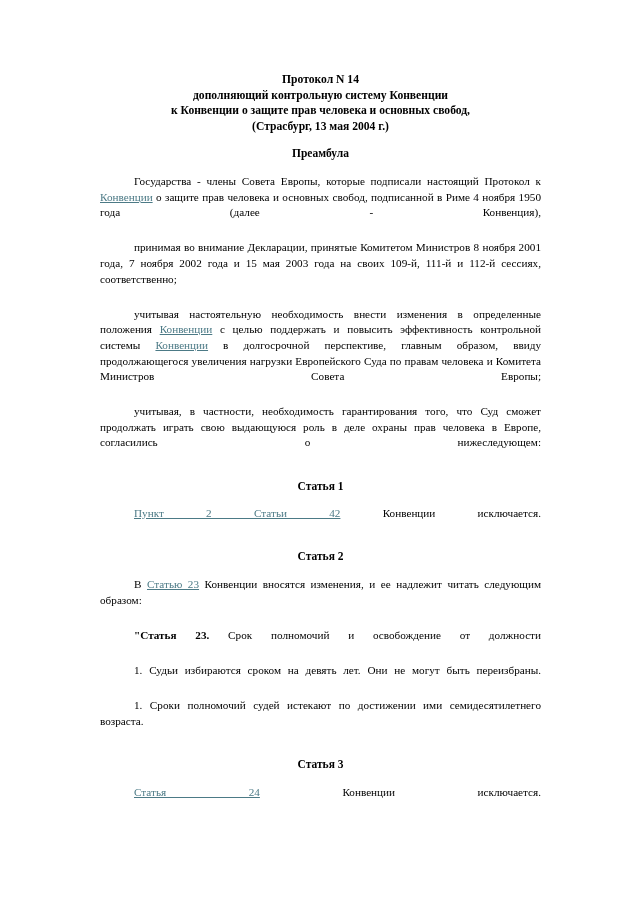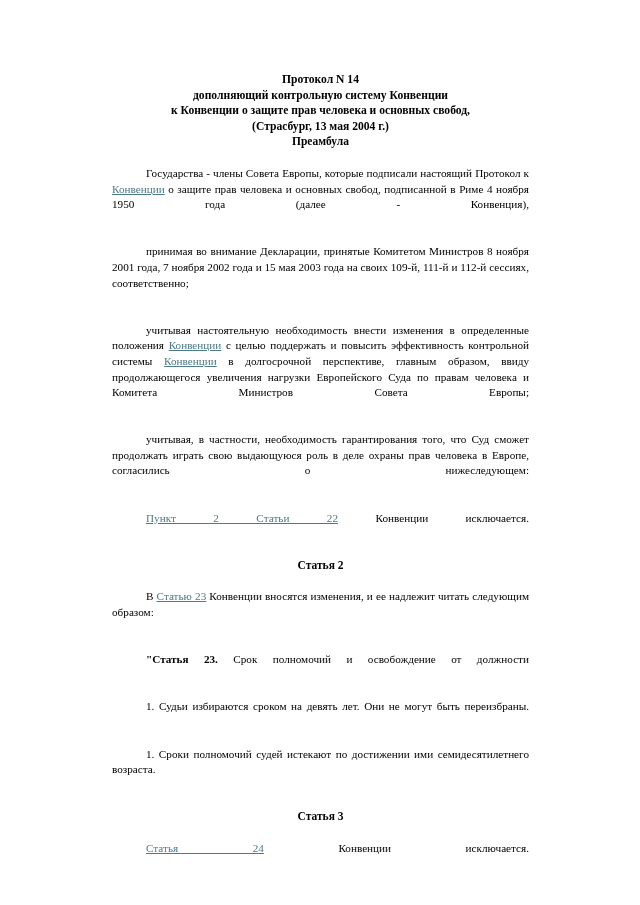--- a/index.html
+++ b/index.html
@@ -40,24 +40,24 @@
   .title-line {
     text-align: center;
     font-weight: bold;
     white-space: nowrap;
   }
   .heading {
     text-align: center;
     font-weight: bold;
     font-size: 11.5px;
     line-height: 15.6px;
-    margin: 0;
+    margin: 12px;
   }
   p.para {
-    margin: 16px;
+    margin: 4px;
     text-indent: 34px;
     text-align: justify;
   }
   .lnk {
     color: #4c7a86;
     text-decoration: underline;
     cursor: pointer;
   }
   .b {
     font-weight: bold;
@@ -87,21 +87,22 @@
     <p class="para"><span>Государства - члены Совета Европы, которые подписали настоящий Протокол к </span><a class="lnk" style="color: rgb(76, 122, 134);">Конвенции</a><span> о защите прав человека и основных свобод, подписанной в Риме 4 ноября 1950 года (далее - Конвенция),</span></p>
 
 
     <p class="para">принимая во внимание Декларации, принятые Комитетом Министров 8 ноября 2001 года, 7 ноября 2002 года и 15 мая 2003 года на своих 109-й, 111-й и 112-й сессиях, соответственно;</p>
 
 
     <p class="para"><span>учитывая настоятельную необходимость внести изменения в определенные положения </span><a class="lnk" style="color: rgb(76, 122, 134);">Конвенции</a><span> с целью поддержать и повысить эффективность контрольной системы </span><a class="lnk" style="color: rgb(76, 122, 134);">Конвенции</a><span> в долгосрочной перспективе, главным образом, ввиду продолжающегося увеличения нагрузки Европейского Суда по правам человека и Комитета Министров Совета Европы;</span></p>
 
     <p class="para">учитывая, в частности, необходимость гарантирования того, что Суд сможет продолжать играть свою выдающуюся роль в деле охраны прав человека в Европе, согласились о нижеследующем:</p>
 
-    <p class="para"><a class="lnk" style="color: rgb(76, 122, 134);">Пункт 2 Статьи 22</a><span> Конвенции исключается.</span></p>
+    <div class="heading">Статья 1</div>
+    <p class="para"><a class="lnk" style="color: rgb(76, 122, 134);">Пункт 2 Статьи 42</a><span> Конвенции исключается.</span></p>
 
     <div class="heading">Статья 2</div>
     <p class="para"><span>В </span><a class="lnk" style="color: rgb(76, 122, 134);">Статью 23</a><span> Конвенции вносятся изменения, и ее надлежит читать следующим образом:</span></p>
     <p class="para"><span class="b">"Статья 23.</span><span> Срок полномочий и освобождение от должности</span></p>
     <p class="para">1. Судьи избираются сроком на девять лет. Они не могут быть переизбраны.</p>
     <p class="para">1. Сроки полномочий судей истекают по достижении ими семидесятилетнего возраста.</p>
 
     <div class="heading">Статья 3</div>
     <p class="para"><a class="lnk" style="color: rgb(76, 122, 134);">Статья 24</a><span> Конвенции исключается.</span></p>
 

